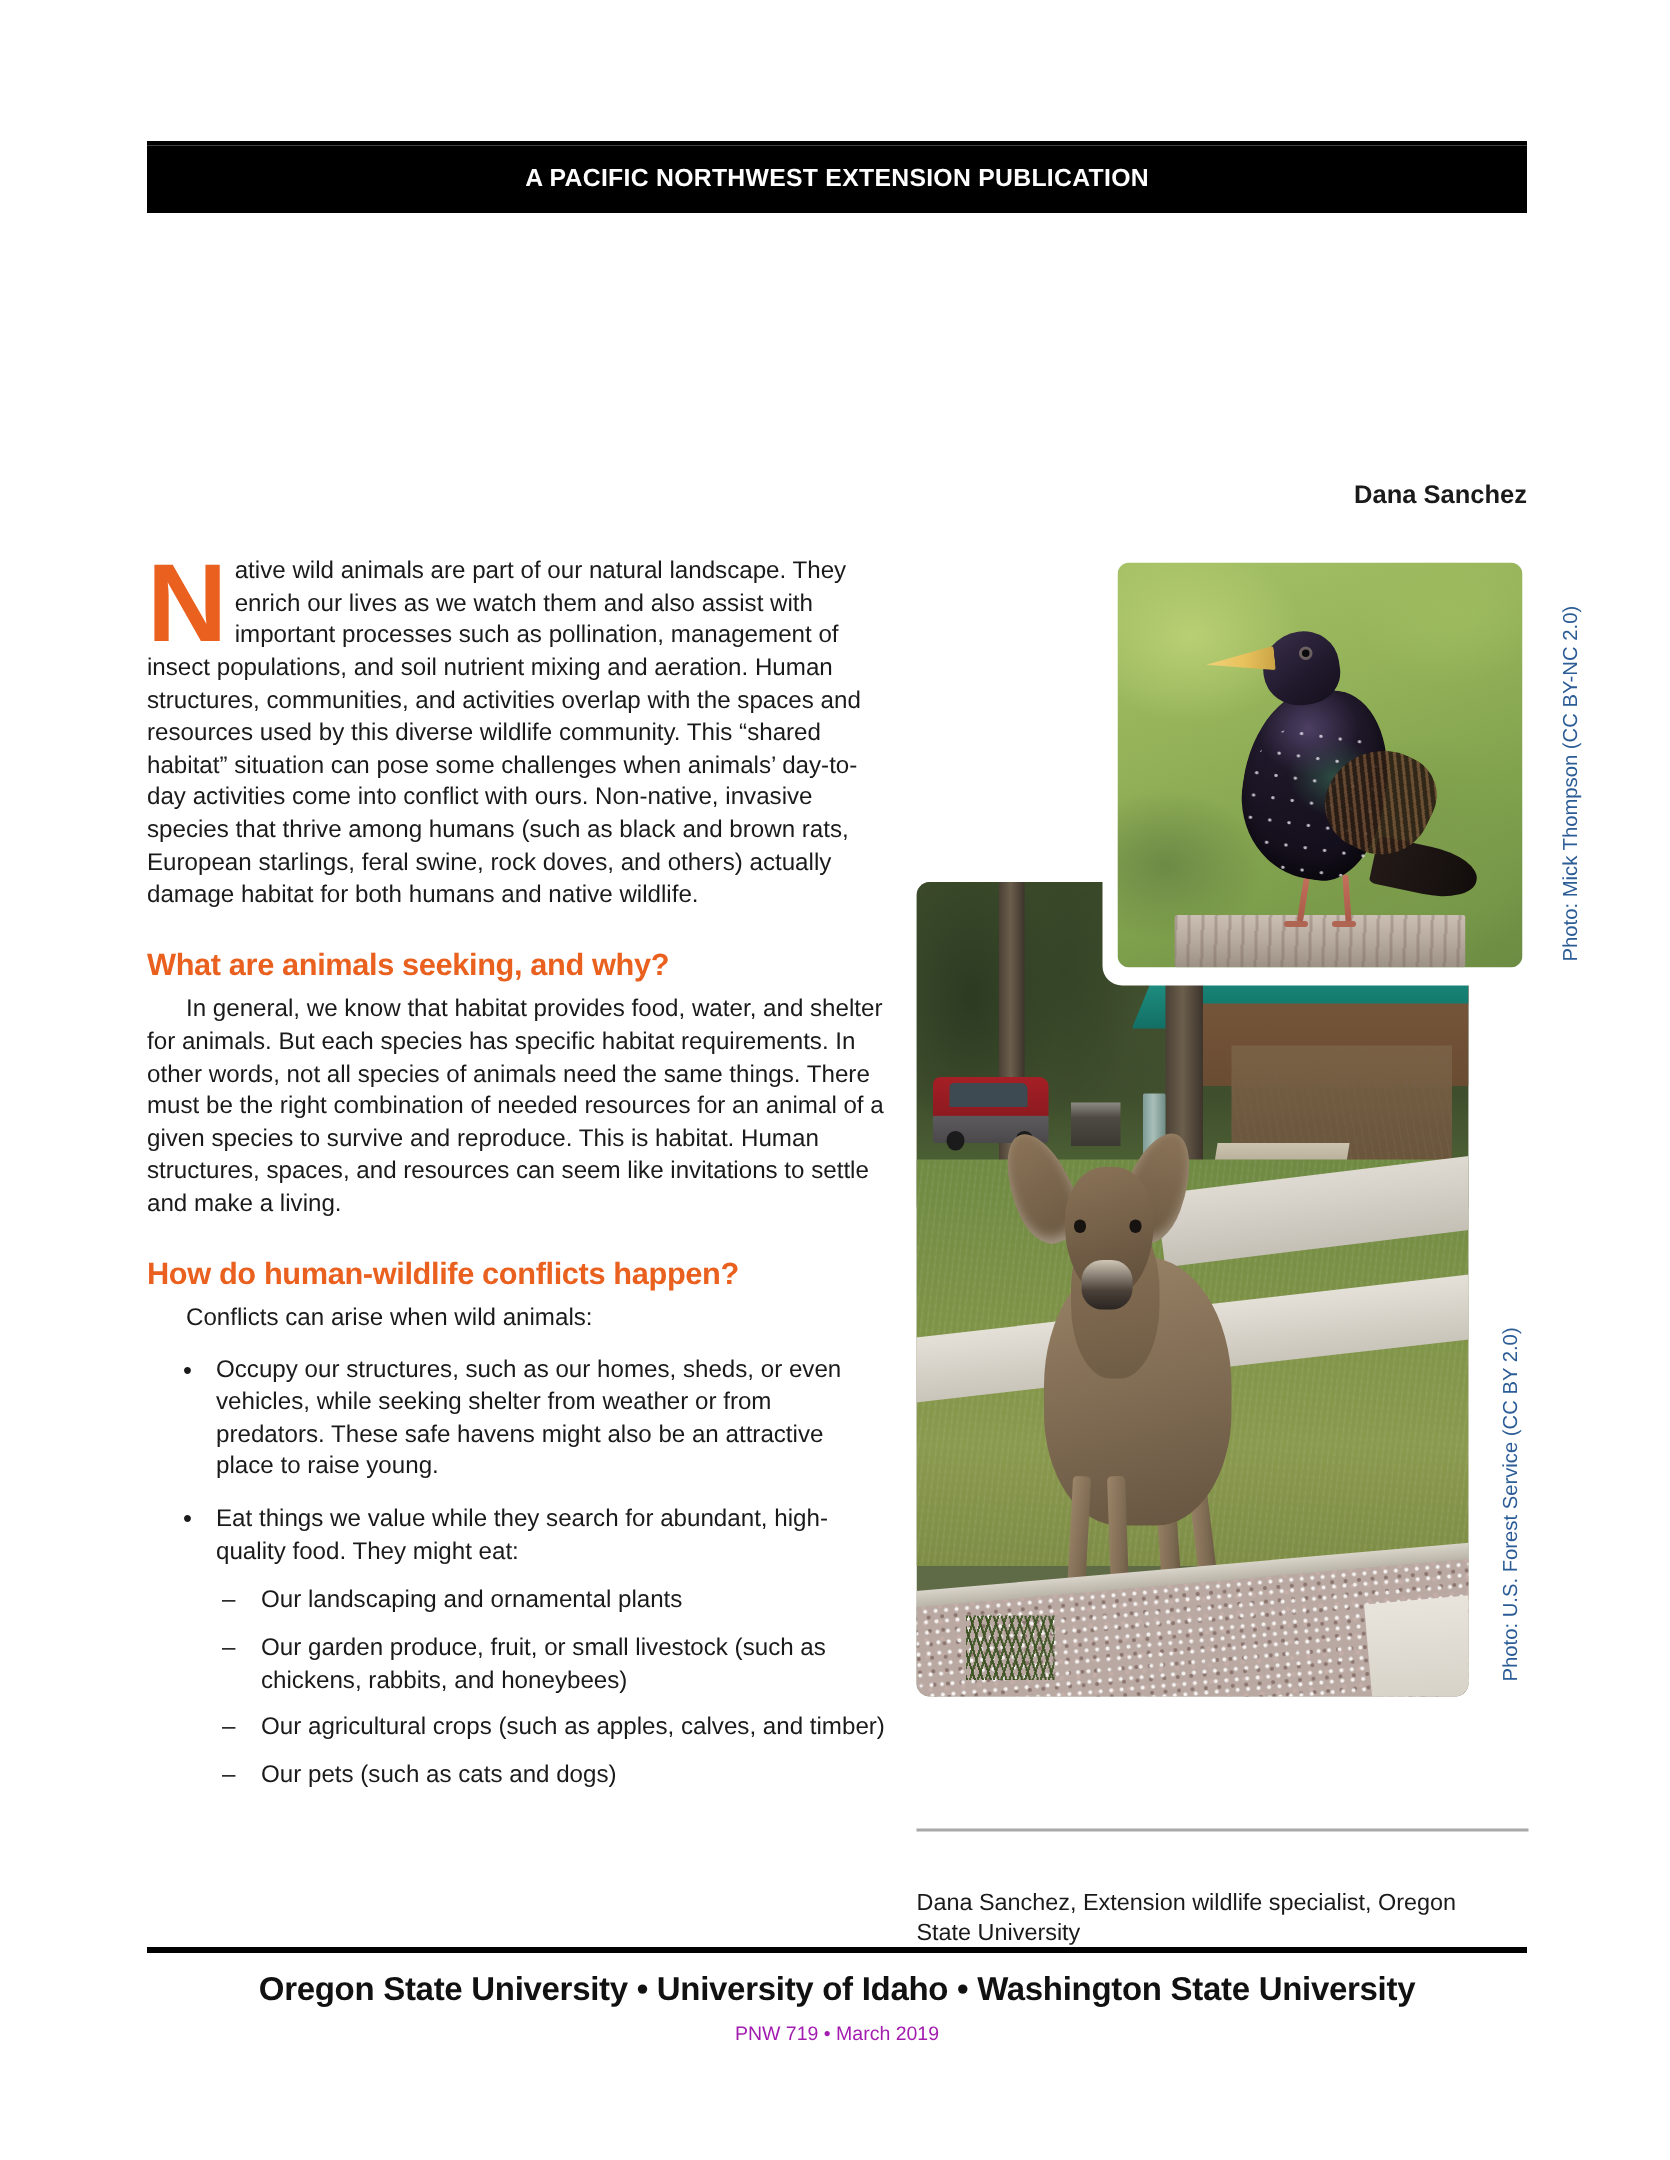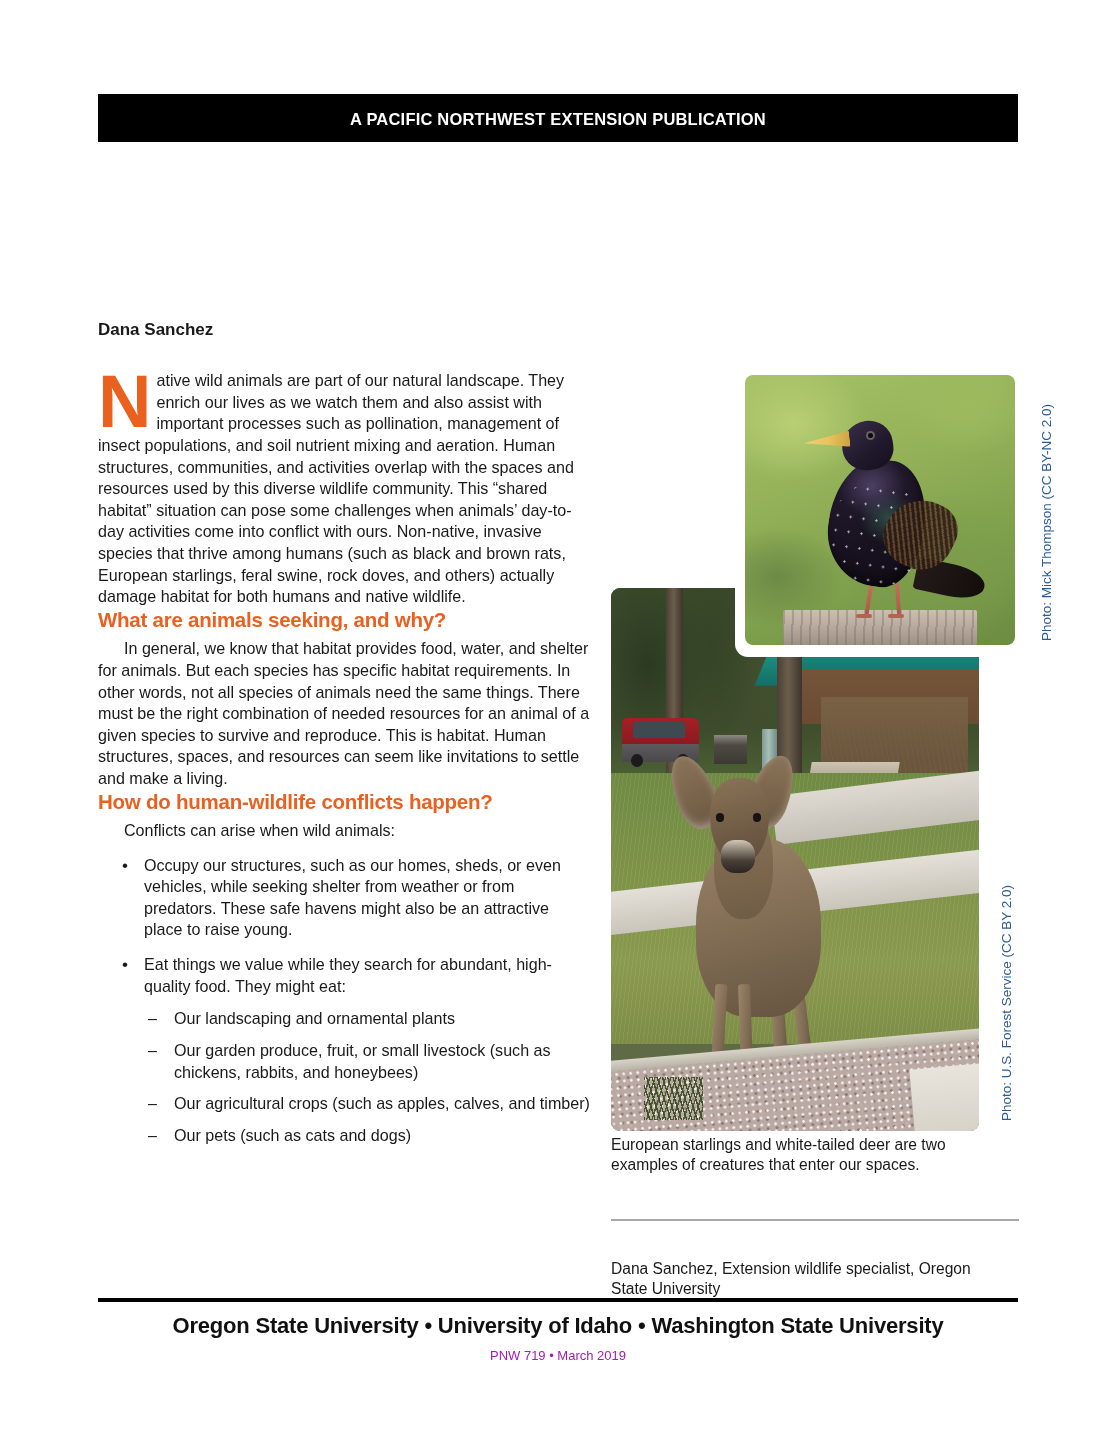--- a/index.html
+++ b/index.html
@@ -72,21 +72,21 @@
     transform: scaleX(0.93);
     transform-origin: center;
     white-space: nowrap;
   }
 
   .byline-top {
     position: absolute;
     left: 98px;
     top: 320px;
     width: 920px;
-    text-align: left;
+    text-align: right;
     font-size: 17px;
     font-weight: 700;
     color: #1a1a1a;
   }
 
   
   .col-left {
     position: absolute;
     left: 98px;
     top: 370px;
@@ -109,20 +109,21 @@
     line-height: 0.74;
     padding: 4px 5px 0 0;
     margin-top: 1px;
   }
 
   h2.section-head {
     color: #E9601F;
     font-size: 20.5px;
     font-weight: 700;
     letter-spacing: -0.25px;
+    margin-top: 24px;
     margin-bottom: 6px;
     line-height: 1.18;
   }
 
   p.body-para {
     font-size: 16.1px;
     line-height: 1.345;
     color: #1a1a1a;
     text-indent: 26px;
   }
@@ -625,21 +626,20 @@
       <div class="st-wing"></div>
       <div class="st-head"></div>
       <div class="st-beak"></div>
       <div class="st-eye"></div>
     </div>
   </div>
 
   <div class="credit credit-starling">Photo: Mick Thompson (CC BY-NC 2.0)</div>
   <div class="credit credit-deer">Photo: U.S. Forest Service (CC BY 2.0)</div>
 
-  <div class="caption">European starlings and white-tailed deer are two examples of creatures that enter our spaces.</div>
 
   <div class="byline-rule"></div>
   <div class="byline-bottom">Dana Sanchez, Extension wildlife specialist, Oregon State University</div>
 
   <div class="footer-rule"></div>
   <div class="footer-unis">Oregon State University • University of Idaho • Washington State University</div>
   <div class="footer-pub">PNW 719 • March 2019</div>
 
 </div>
 

